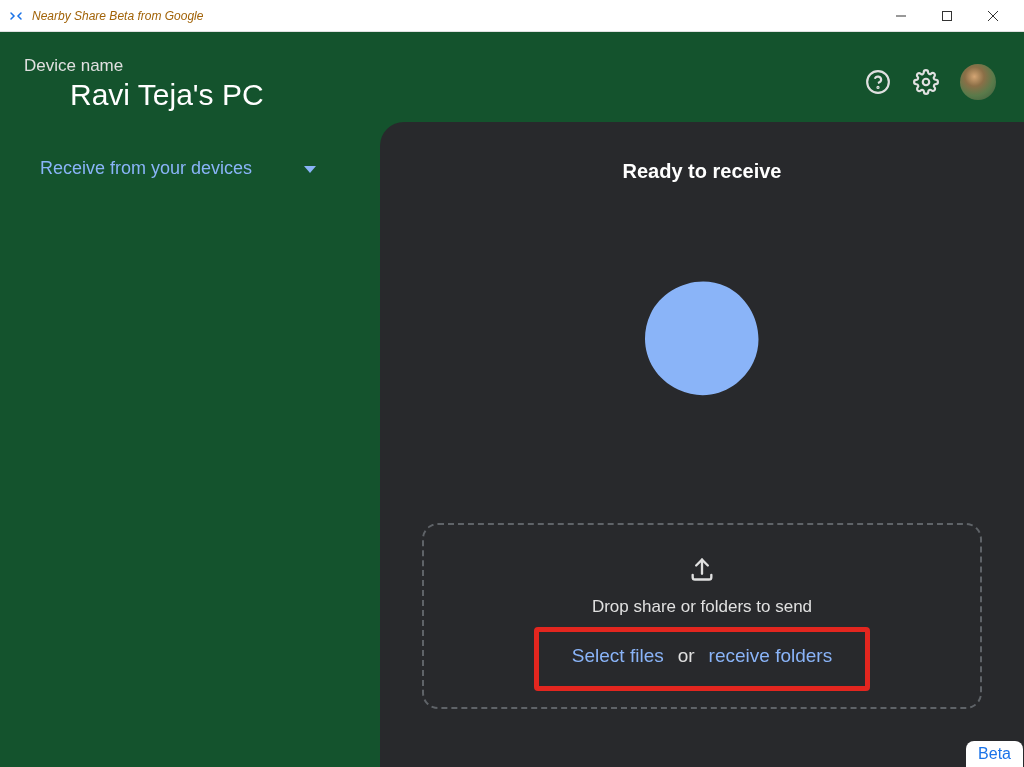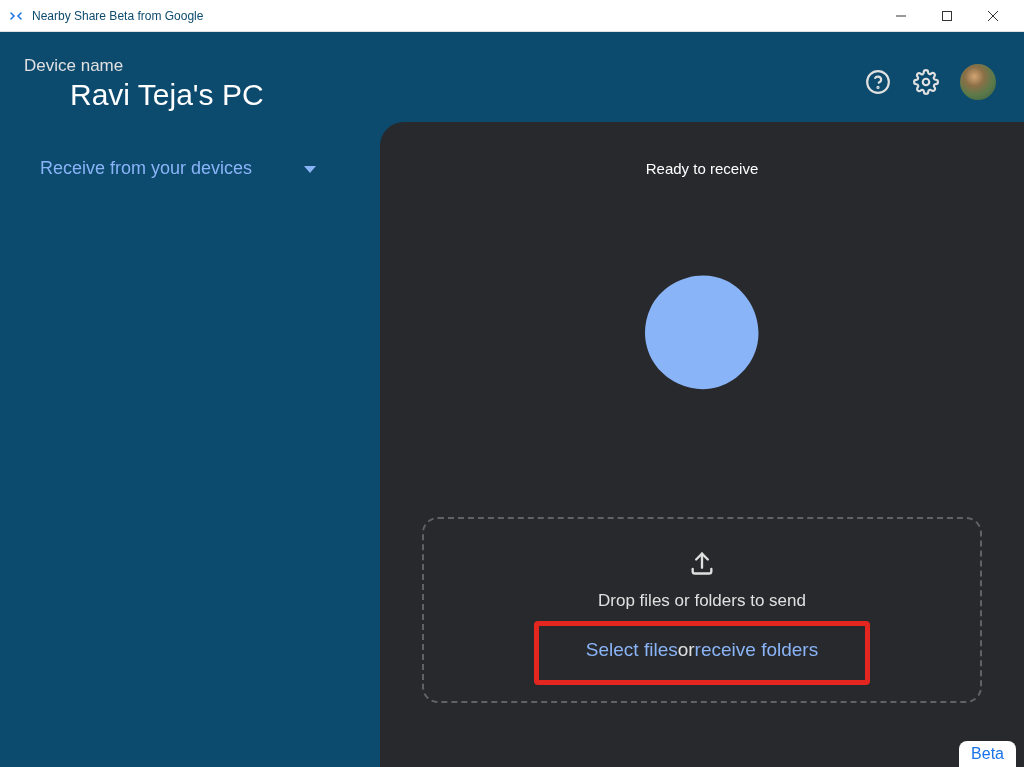--- a/index.html
+++ b/index.html
@@ -29,42 +29,43 @@
     .titlebar-icon {
       width: 16px;
       height: 16px;
       margin-right: 8px;
       display: flex;
       align-items: center;
       justify-content: center;
     }
     .titlebar-title {
       font-size: 12px;
-      color: #0c4a6e;
+      color: #a16207;
       flex: 1;
+      font-style: italic;
     }
     .titlebar-controls {
       display: flex;
       gap: 0;
     }
     .titlebar-btn {
       width: 46px;
       height: 32px;
       background: transparent;
       border: none;
       display: flex;
       align-items: center;
       justify-content: center;
       cursor: pointer;
     }
     .app-content {
       flex: 1;
       display: flex;
       flex-direction: column;
-      background: #0c4a6e;
+      background: #14532d;
       position: relative;
     }
     .header {
       display: flex;
       align-items: flex-start;
       padding: 24px 28px 10px 24px;
       justify-content: space-between;
     }
     .device-info { color: #fff; }
     .device-label {
@@ -129,22 +130,22 @@
       background: #28292c;
       border-top-left-radius: 24px;
       margin-top: 0;
       padding: 38px 30px 30px 30px;
       display: flex;
       flex-direction: column;
       align-items: center;
     }
     .ready-title {
       color: #fff;
-      font-size: 15px;
-      font-weight: 400;
+      font-size: 20px;
+      font-weight: 700;
       margin-bottom: 80px;
     }
     .blob-container {
       width: 150px;
       height: 150px;
       display: flex;
       align-items: center;
       justify-content: center;
       margin-bottom: 110px;
     }
@@ -168,20 +169,21 @@
       margin-bottom: 10px;
     }
     .drop-text {
       color: #e0e0e0;
       font-size: 17px;
       margin-bottom: 28px;
     }
     .select-row {
       display: flex;
       align-items: center;
+      gap: 14px;
       font-size: 19px;
     }
     .select-link {
       color: #8ab4f8;
       cursor: pointer;
     }
     .or-text {
       color: #e0e0e0;
     }
     .highlight-box {
@@ -191,21 +193,21 @@
       width: 336px;
       height: 64px;
       bottom: 16px;
       left: 50%;
       transform: translateX(-50%);
       pointer-events: none;
     }
     .beta-badge {
       position: absolute;
       bottom: 0;
-      right: 8px;
+      right: 1px;
       background: #fff;
       color: #1a73e8;
       font-size: 16px;
       font-weight: 500;
       padding: 4px 12px 4px 12px;
       border-top-left-radius: 8px;
       border-top-right-radius: 8px;
     }
   </style>
 </head>
@@ -286,21 +288,21 @@
         </div>
 
         <div class="drop-zone">
           <div class="upload-icon">
             <svg width="28" height="28" viewBox="0 0 24 24" fill="none" stroke="currentColor" stroke-width="2" stroke-linecap="round">
               <path d="M4 17v2a2 2 0 0 0 2 2h12a2 2 0 0 0 2-2v-2"></path>
               <polyline points="7 9 12 4 17 9"></polyline>
               <line x1="12" y1="4" x2="12" y2="16"></line>
             </svg>
           </div>
-          <div class="drop-text">Drop files or folders to send</div>
+          <div class="drop-text">Drop share or folders to send</div>
           <div class="select-row">
             <span class="select-link">Select files</span>
             <span class="or-text">or</span>
             <span class="select-link">receive folders</span>
           </div>
           <div class="highlight-box"></div>
         </div>
       </div>
     </div>
 

